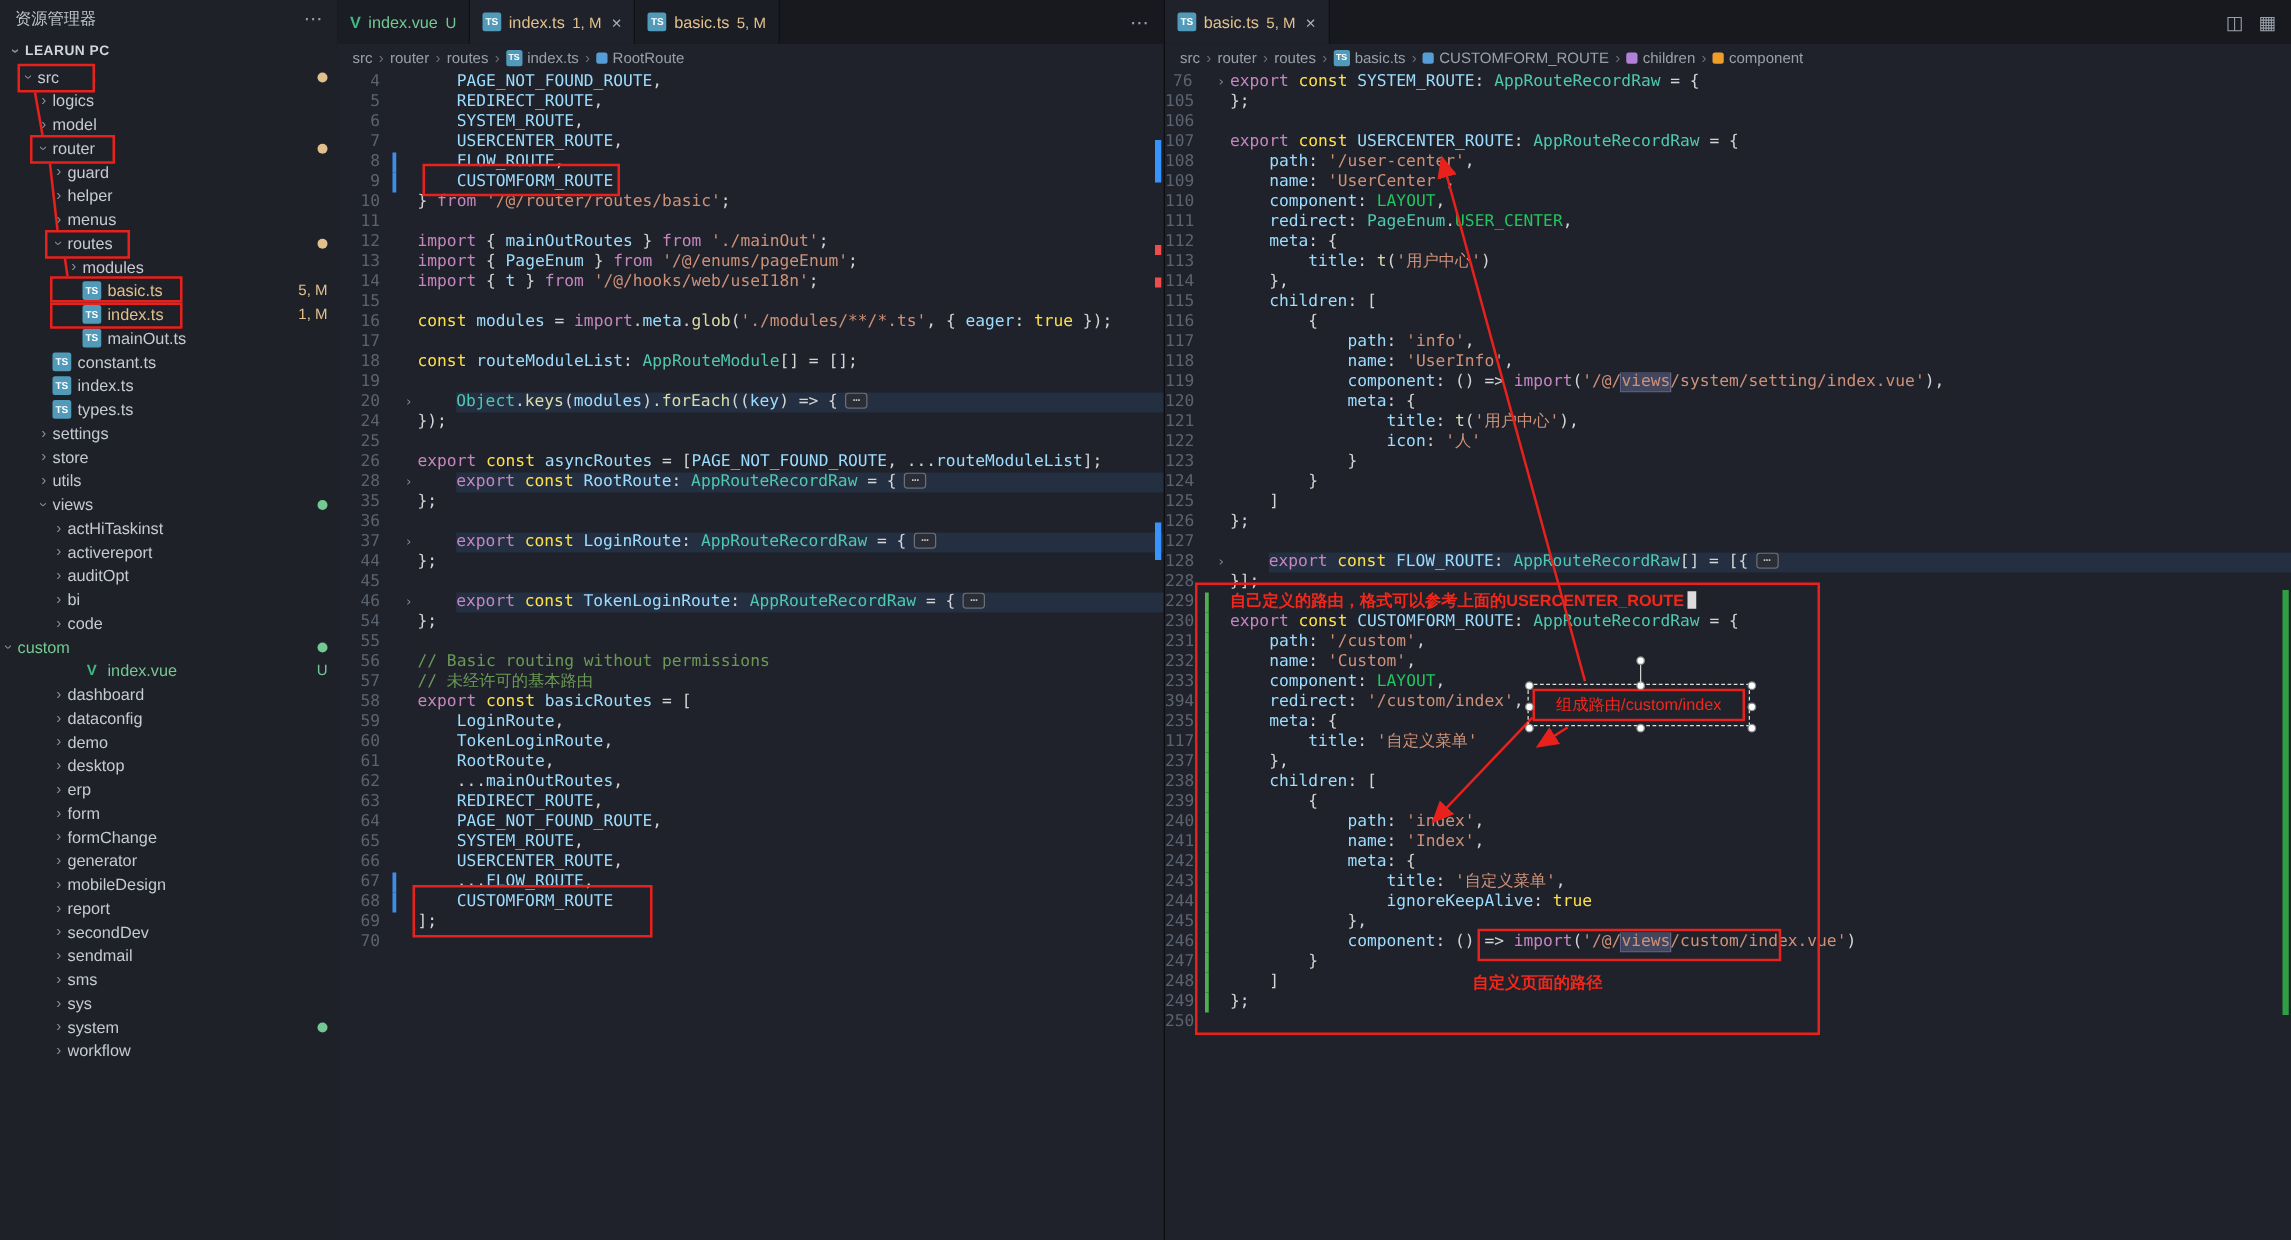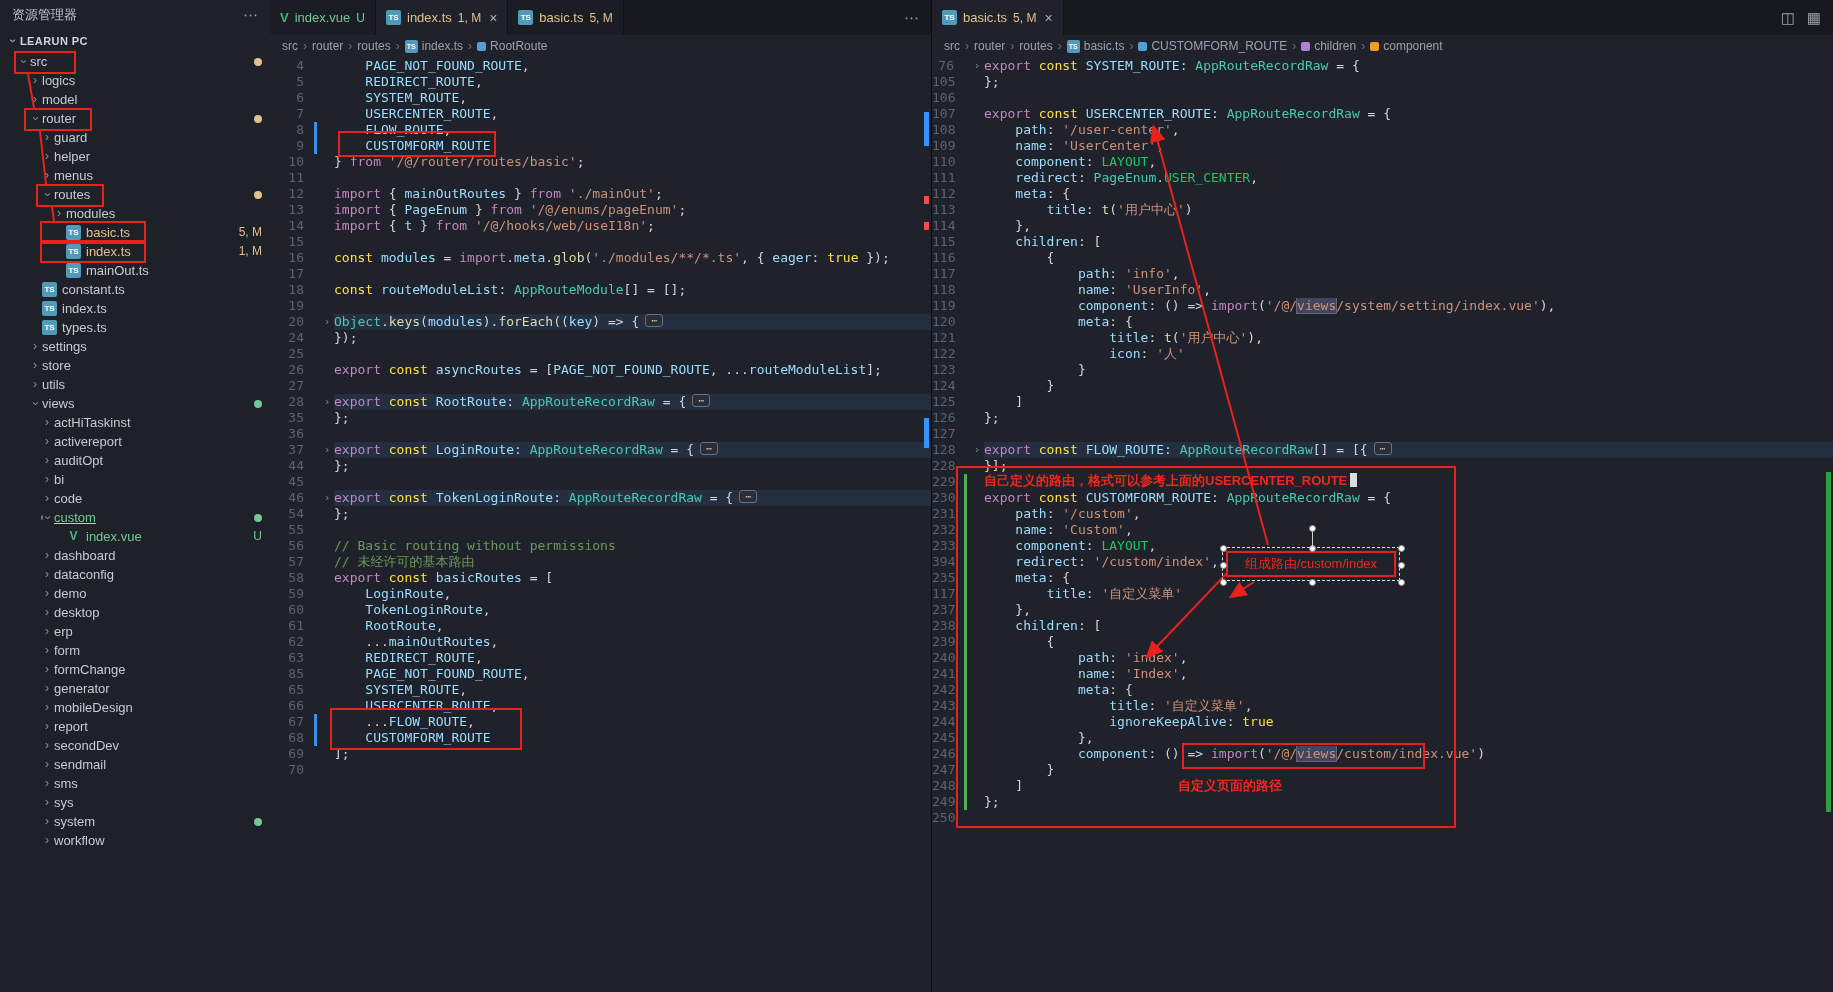--- a/index.html
+++ b/index.html
@@ -48,21 +48,21 @@
   .sym.sym-blue{background:#569cd6;} .sym.sym-purple{background:#b180d7;} .sym.sym-orange{background:#ee9d28;}
   
   .code{font-family:"DejaVu Sans Mono",monospace;font-size:13px;line-height:16px;margin-top:1px;}
   .cl{display:flex;height:16px;}
   .ln{flex:none;text-align:right;color:#5c6370;padding-right:10px;}
   #ed-mid .ln{width:34px;} #ed-right .ln{width:22px;}
   .gb{flex:none;width:3px;margin-right:3px;}
   .gb.m{background:#3b8eea;} .gb.a{background:#4fae4f;}
   .gl{flex:none;width:14px;text-align:center;color:#858585;font-size:11px;}
   .tx{flex:1;white-space:pre;position:relative;overflow:hidden;}
-  .tx.h{background:rgba(70,125,210,.15);}
+  .tx.h{background:rgba(70,125,210,.15);margin-left:31px;}
   .tk-p{color:#C586C0}.tk-b{color:#fde047}.tk-v{color:#9CDCFE}.tk-t{color:#4EC9B0}
   .tk-s{color:#CE9178}.tk-c{color:#6A9955}.tk-f{color:#DCDCAA}.tk-w{color:#d4d4d4}.tk-k{color:#22c55e}
   .tk-sh{color:#CE9178;background:#41465e;box-shadow:0 0 0 1px #5f6584;}
   .tk-e{display:inline-block;border:1px solid #6a6f78;border-radius:3px;background:#2b2e36;color:#c8c8c8;
         font-size:10px;line-height:11px;padding:0 5px;margin-left:6px;vertical-align:2px;}
   .mark{position:absolute;right:2px;width:5px;z-index:2;}
   
   #overlay{position:absolute;inset:0;z-index:50;pointer-events:none;}
   .ann-box{position:absolute;border:2px solid #e8211d;box-sizing:border-box;}
   .ann-note{position:absolute;color:#f2271c;font-size:13px;font-weight:bold;white-space:nowrap;
@@ -190,21 +190,21 @@
           <span class="tr-label">auditOpt</span>
         </div>
         <div class="tr-row" style="padding-left: 40px;">
           <span class="chev">›</span>
           <span class="tr-label">bi</span>
         </div>
         <div class="tr-row" style="padding-left: 40px;">
           <span class="chev">›</span>
           <span class="tr-label">code</span>
         </div>
-        <div class="tr-row" style="padding-left: 40px; text-decoration: underline;">
+        <div class="tr-row" style="">
           <span class="chev open">›</span>
           <span class="tr-label untracked">custom</span>
           <span class="tr-dot green"></span>
         </div>
         <div class="tr-row" style="padding-left: 52px;">
           <span class="chev none">›</span>
           <span class="fic vue">V</span>
           <span class="tr-label untracked">index.vue</span>
           <span class="tr-badge untracked">U</span>
         </div>
@@ -436,26 +436,20 @@
           <span class="gl"></span>
           <span class="tx"></span>
         </div>
         <div class="cl">
           <span class="ln">26</span>
           <span class="gb"></span>
           <span class="gl"></span>
           <span class="tx"><span class="tk-p">export</span><span class="tk-w"> </span><span class="tk-b">const</span><span class="tk-w"> </span><span class="tk-v">asyncRoutes</span><span class="tk-w"> = [</span><span class="tk-v">PAGE_NOT_FOUND_ROUTE</span><span class="tk-w">, ...</span><span class="tk-v">routeModuleList</span><span class="tk-w">];</span></span>
         </div>
         <div class="cl">
-          <span class="ln">27</span>
-          <span class="gb"></span>
-          <span class="gl"></span>
-          <span class="tx"></span>
-        </div>
-        <div class="cl">
           <span class="ln">28</span>
           <span class="gb"></span>
           <span class="gl">›</span>
           <span class="tx h"><span class="tk-p">export</span><span class="tk-w"> </span><span class="tk-b">const</span><span class="tk-w"> </span><span class="tk-v">RootRoute</span><span class="tk-w">: </span><span class="tk-t">AppRouteRecordRaw</span><span class="tk-w"> = {</span><span class="tk-e">⋯</span></span>
         </div>
         <div class="cl">
           <span class="ln">35</span>
           <span class="gb"></span>
           <span class="gl"></span>
           <span class="tx"><span class="tk-w">};</span></span>
@@ -544,21 +538,21 @@
           <span class="gl"></span>
           <span class="tx"><span class="tk-w">    ...</span><span class="tk-v">mainOutRoutes</span><span class="tk-w">,</span></span>
         </div>
         <div class="cl">
           <span class="ln">63</span>
           <span class="gb"></span>
           <span class="gl"></span>
           <span class="tx"><span class="tk-w">    </span><span class="tk-v">REDIRECT_ROUTE</span><span class="tk-w">,</span></span>
         </div>
         <div class="cl">
-          <span class="ln">85</span>
+          <span class="ln">64</span>
           <span class="gb"></span>
           <span class="gl"></span>
           <span class="tx"><span class="tk-w">    </span><span class="tk-v">PAGE_NOT_FOUND_ROUTE</span><span class="tk-w">,</span></span>
         </div>
         <div class="cl">
           <span class="ln">65</span>
           <span class="gb"></span>
           <span class="gl"></span>
           <span class="tx"><span class="tk-w">    </span><span class="tk-v">SYSTEM_ROUTE</span><span class="tk-w">,</span></span>
         </div>

